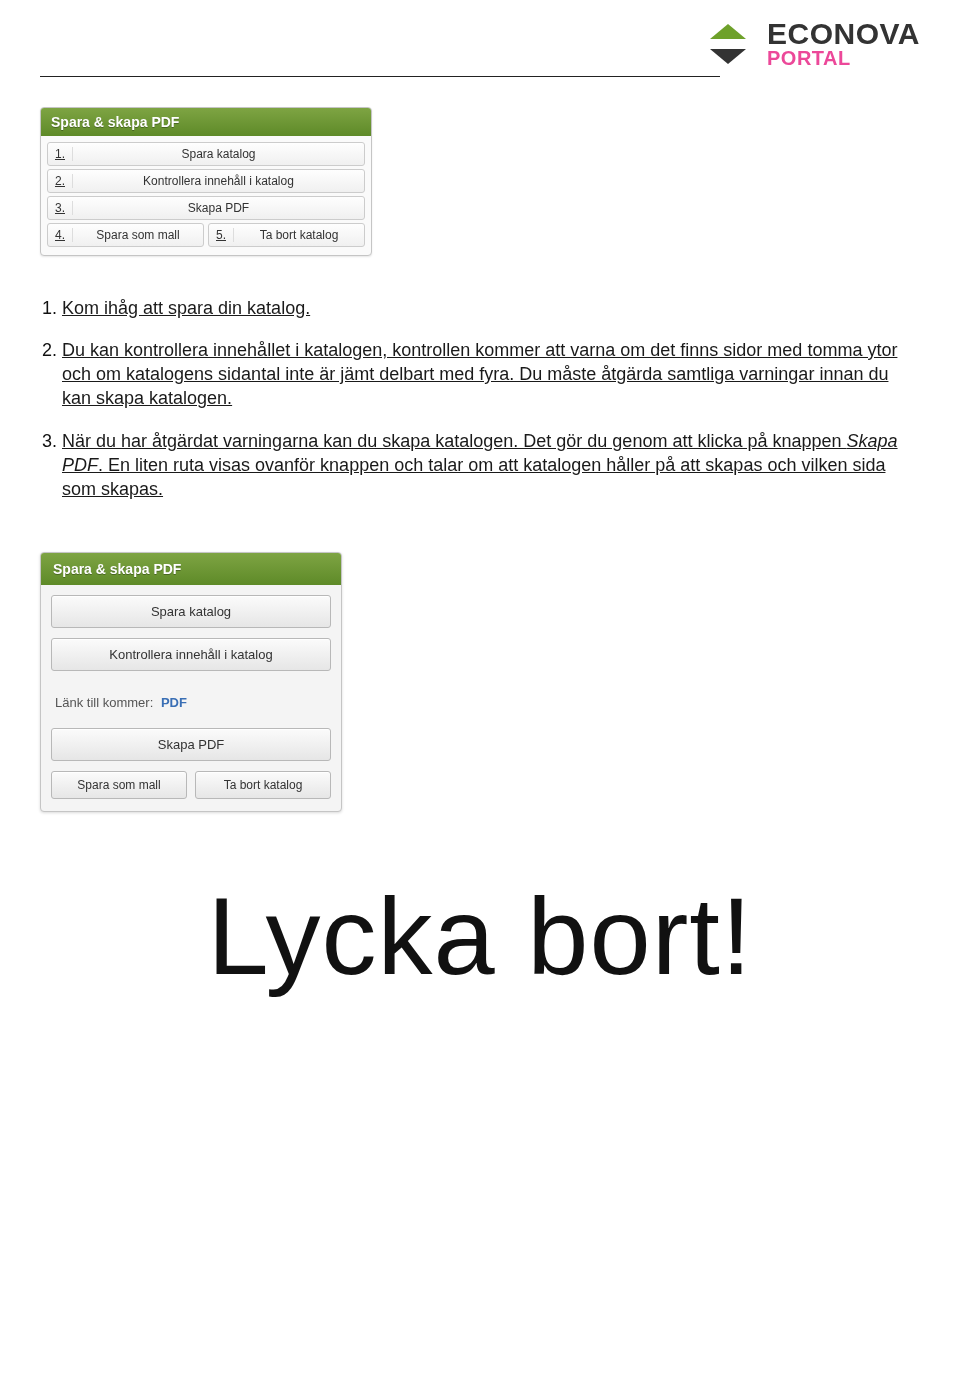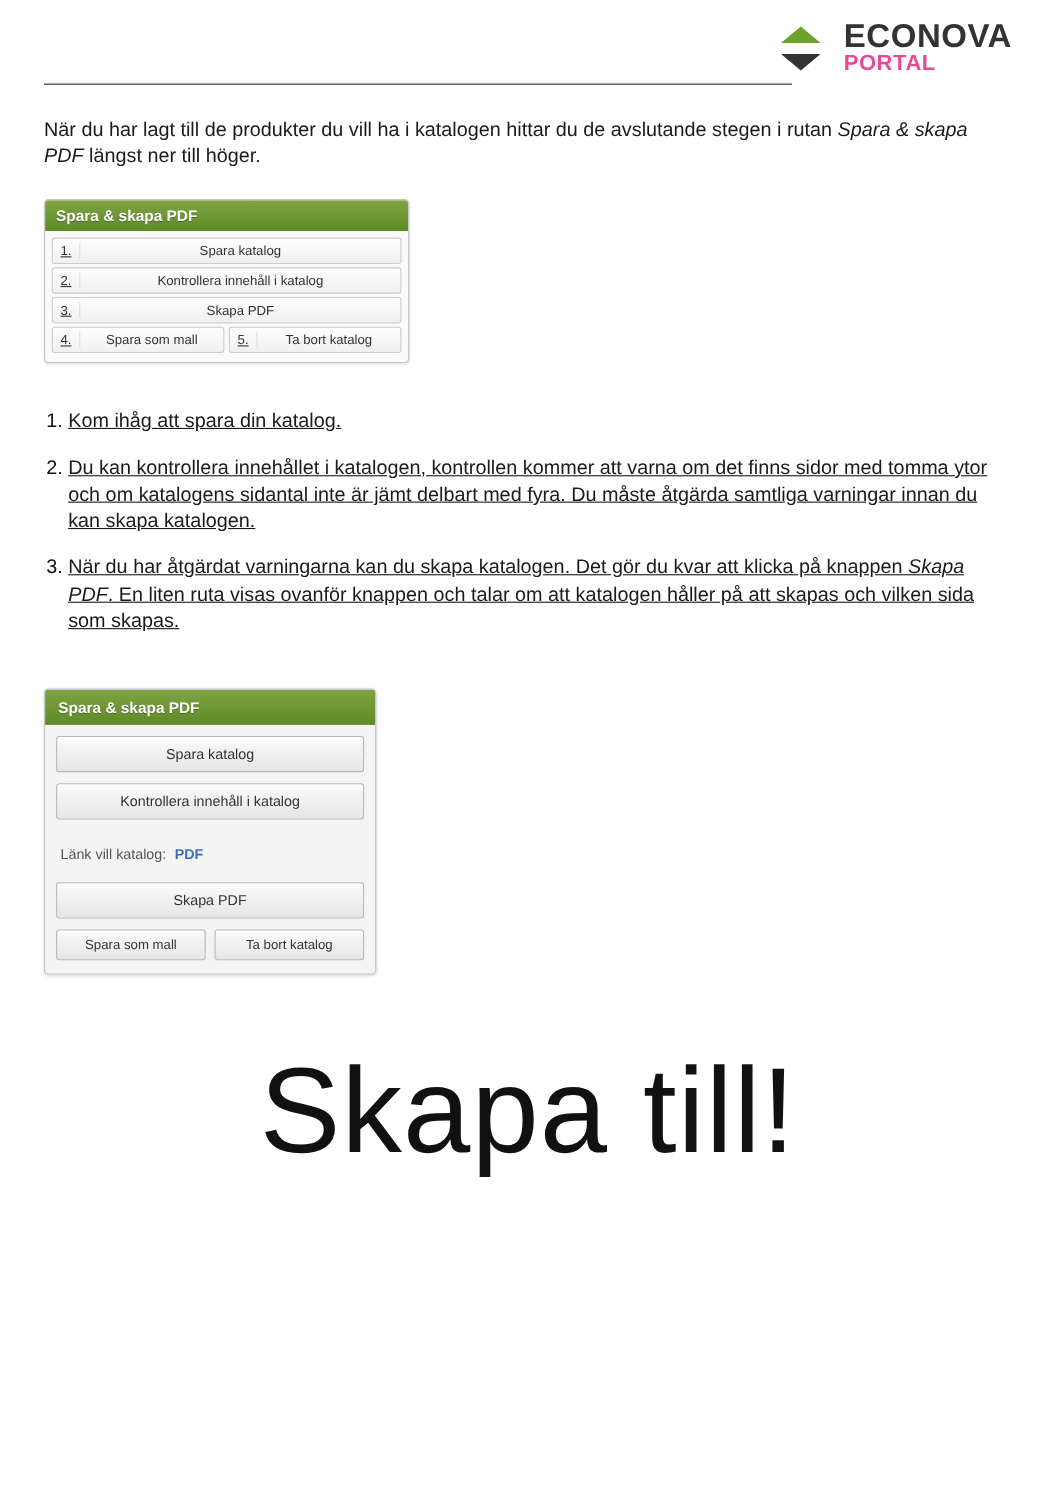--- a/index.html
+++ b/index.html
@@ -187,23 +187,20 @@
       </svg>
       <div class="logo-text">
         <div class="l1">ECONOVA</div>
         <div class="l2">PORTAL</div>
       </div>
     </div>
   </div>
 
   <hr class="rule">
 
-  <p class="intro">
-    <span>När du har lagt till de produkter du vill ha i katalogen hittar du de avslutande stegen i rutan </span><em>Spara &amp; skapa PDF</em><span> längst ner till höger.</span>
-  </p>
 
   <div class="widget-small">
     <div class="widget-header">Spara &amp; skapa PDF</div>
     <div class="widget-body-small">
       <div class="num-row">
         <span class="num">1.</span>
         <span class="lbl">Spara katalog</span>
       </div>
       <div class="num-row">
         <span class="num">2.</span>
@@ -223,39 +220,39 @@
           <span class="lbl">Ta bort katalog</span>
         </div>
       </div>
     </div>
   </div>
 
   <ol class="main-list">
     <li>Kom ihåg att spara din katalog.</li>
     <li>Du kan kontrollera innehållet i katalogen, kontrollen kommer att varna om det finns sidor med tomma ytor och om katalogens sidantal inte är jämt delbart med fyra. Du måste åtgärda samtliga varningar innan du kan skapa katalogen.</li>
     <li>
-      <span>När du har åtgärdat varningarna kan du skapa katalogen. Det gör du kvar att klicka på knappen </span><em>Skapa PDF</em><span>. En liten ruta visas ovanför knappen och talar om att katalogen håller på att skapas och vilken sida som skapas.</span>
+      <span>När du har åtgärdat varningarna kan du skapa katalogen. Det gör du genom att klicka på knappen </span><em>Skapa PDF</em><span>. En liten ruta visas ovanför knappen och talar om att katalogen håller på att skapas och vilken sida som skapas.</span>
     </li>
   </ol>
 
 
   <div class="widget-large">
     <div class="widget-header">Spara &amp; skapa PDF</div>
     <div class="wl-body">
       <div class="wl-btn">Spara katalog</div>
       <div class="wl-btn">Kontrollera innehåll i katalog</div>
       <div class="wl-link-row">
-        <span>Länk vill katalog:</span>
+        <span>Länk till kommer:</span>
         <a href="#">PDF</a>
       </div>
       <div class="wl-btn">Skapa PDF</div>
       <div class="wl-bottom">
         <div class="wl-btn">Spara som mall</div>
         <div class="wl-btn">Ta bort katalog</div>
       </div>
     </div>
   </div>
 
 
 
-  <div class="bigfinal">Skapa till!</div>
+  <div class="bigfinal">Lycka bort!</div>
 
 </div>
 
 </body></html>

